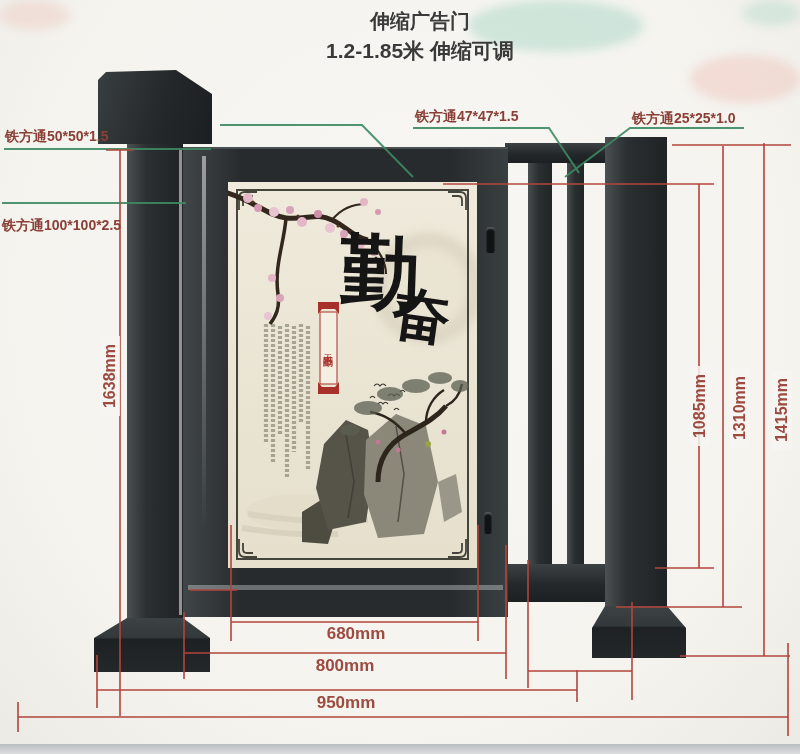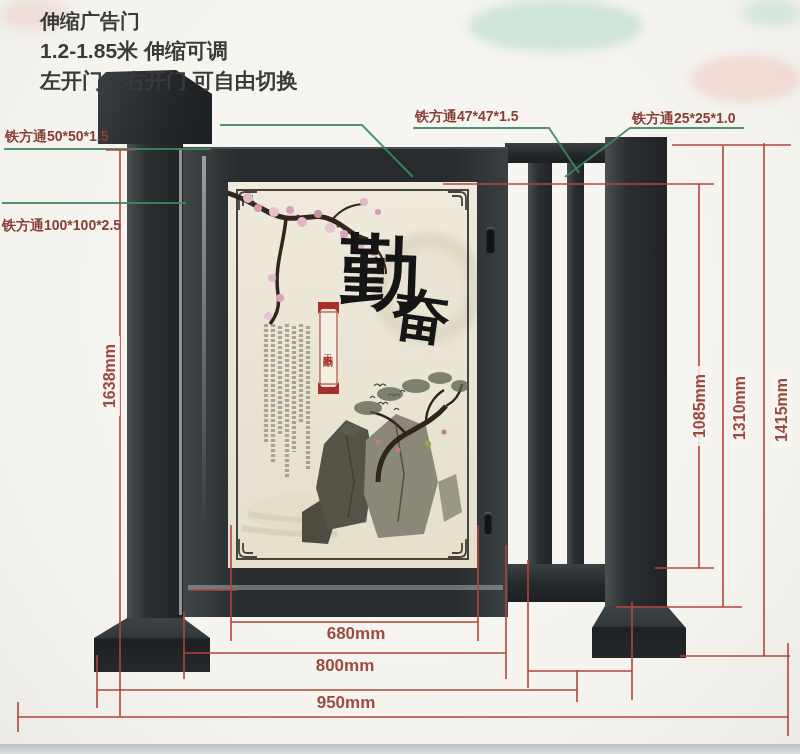--- a/index.html
+++ b/index.html
@@ -4,21 +4,21 @@
 <style>
   html,body{margin:0;padding:0;background:#e9e9e6;}
   .stage{position:relative;width:800px;height:754px;overflow:hidden;
     background:radial-gradient(ellipse at 50% 40%, #f8f7f4 0%, #f4f3ee 70%, #eceae4 100%);
     font-family:"Liberation Sans",sans-serif;}
   .abs{position:absolute;}
   .lbl{position:absolute;color:#8a4036;font-size:14px;font-weight:600;white-space:nowrap;z-index:35;}
   .dim{position:absolute;color:#9d4b40;font-size:17px;font-weight:600;text-align:center;z-index:35;white-space:nowrap;}
   .dim-rot{position:absolute;width:80px;height:20px;color:#9d4b40;font-size:16px;font-weight:600;text-align:center;
     transform:rotate(-90deg);transform-origin:center;z-index:35;background:rgba(246,245,241,.85);line-height:20px;}
-  .hdr{position:absolute;left:40px;width:760px;color:#3a3a3a;font-weight:700;z-index:35;}
+  .hdr{position:absolute;left:40px;width:760px;text-align:center;color:#3a3a3a;font-weight:700;z-index:35;}
   .metal{background:linear-gradient(90deg,#4b5052 0%,#2b2f31 35%,#1f2325 100%);}
   .metal2{background:linear-gradient(90deg,#484d4f 0%,#2a2e30 45%,#212527 100%);}
   .rail{background:linear-gradient(180deg,#3c4143 0%,#24282a 55%,#1c2022 100%);}
   .smudge{position:absolute;filter:blur(5px);border-radius:50%;z-index:2;}
   .wm{position:absolute;color:#e90f0f;font-size:58px;font-weight:700;letter-spacing:2px;z-index:40;white-space:nowrap;}
   svg text{font-family:"DejaVu Serif","Liberation Serif",serif;}
 </style>
 </head>
 <body>
 
@@ -185,21 +185,20 @@
       <path d="M184 612 V679 M506 545 V679 M184 653 H506"></path>
       <path d="M97 655 V708 M577 670 V702 M97 690 H577"></path>
       <path d="M528 560 V688 M632 602 V700 M528 671 H632"></path>
       <path d="M18 702 V732 M788 643 V736 M18 717 H788"></path>
       <path d="M190 590 H237"></path>
     </g>
   </svg>
 
   <div class="hdr" style="top:8px;font-size:20px;">伸缩广告门</div>
   <div class="hdr" style="top:37px;font-size:21px;">1.2-1.85米 伸缩可调</div>
-  <div class="hdr" style="top:67px;font-size:21px;">左开门、右开门 可自由切换</div>
 
   <div class="lbl" style="left:5px;top:128px;">铁方通50*50*1.5</div>
   <div class="lbl" style="left:2px;top:181px;margin-top:36px;">铁方通100*100*2.5</div>
   <div class="lbl" style="left:415px;top:108px;">铁方通47*47*1.5</div>
   <div class="lbl" style="left:632px;top:110px;">铁方通25*25*1.0</div>
 
   <div class="dim" style="left:306px;top:624px;width:100px;">680mm</div>
   <div class="dim" style="left:295px;top:656px;width:100px;">800mm</div>
   <div class="dim" style="left:296px;top:693px;width:100px;">950mm</div>
 

